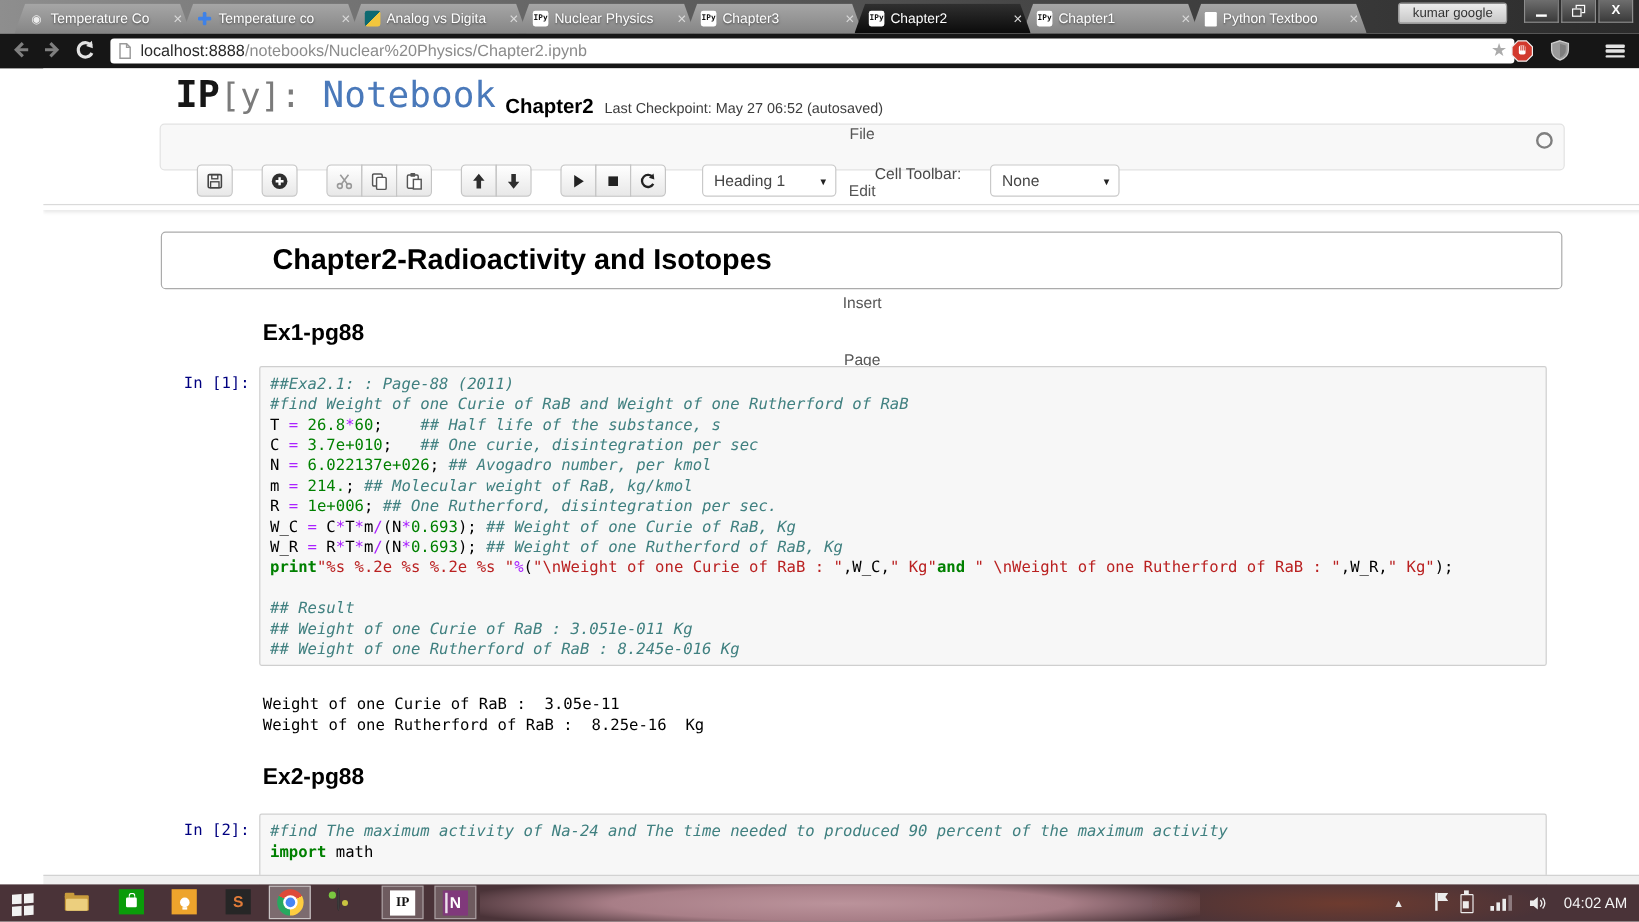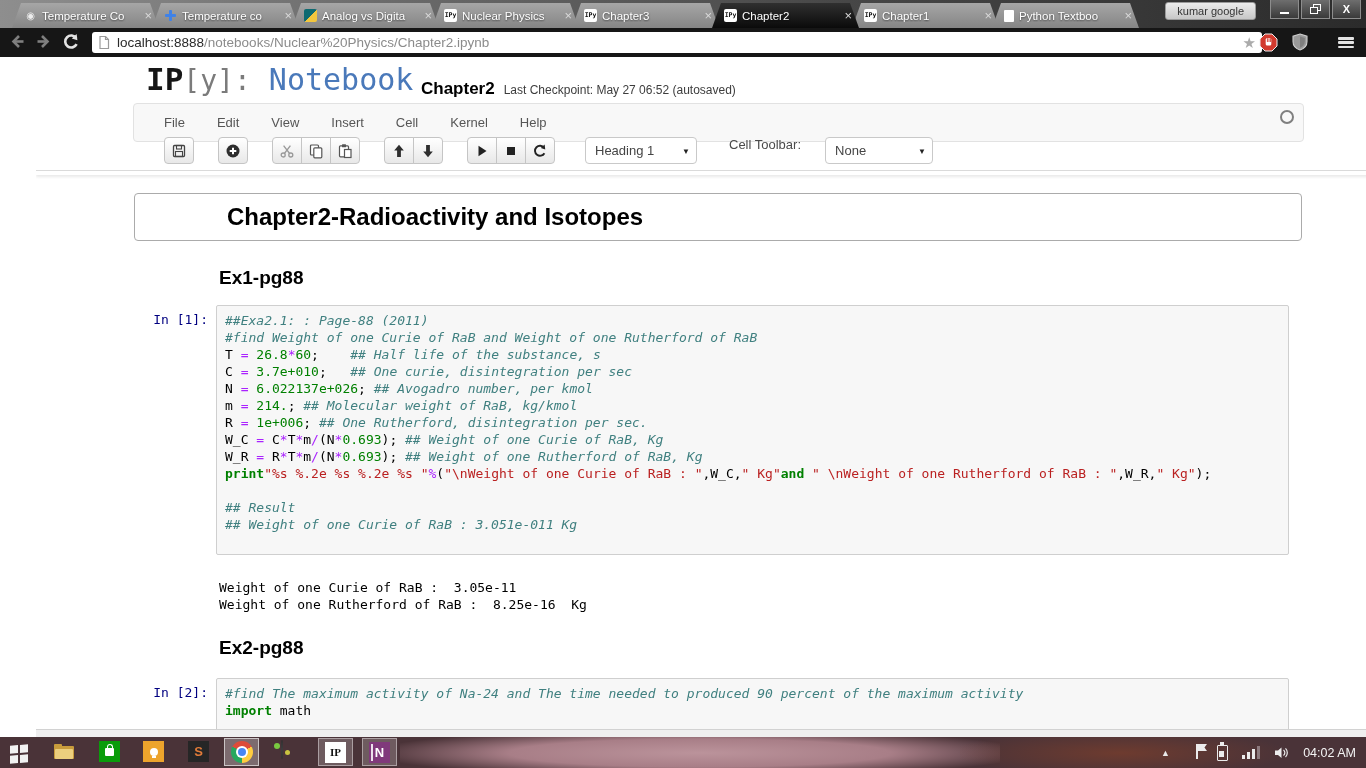--- a/index.html
+++ b/index.html
@@ -53,21 +53,21 @@
   .page{position:absolute;left:0;top:57px;width:1366px;height:680px;background:#fff;overflow:hidden;margin-left:36px;}
   .logo{position:absolute;left:110px;top:4px;font-family:"DejaVu Sans Mono",monospace;white-space:nowrap;}
   .logo-ip{font-size:31px;font-weight:bold;color:#161616;}
   .logo-y{font-size:28px;color:#7b7b7b;}
   .logo-nb{font-size:30px;color:#4a79ba;}
   .titlegrp{position:absolute;left:385px;top:22px;display:flex;align-items:baseline;gap:9px;white-space:nowrap;}
   .nbtitle{font-size:17px;color:#000;font-weight:bold;}
   .checkpoint{font-size:12px;color:#3d3d3d;}
   .menubar{position:absolute;left:97px;top:46px;width:1171px;height:39px;box-sizing:border-box;
     background:#f8f8f8;border:1px solid #e2e2e2;border-radius:4px;display:flex;align-items:center;
-    padding-left:30px;gap:32px;}
+    gap:32px;flex-direction:column;}
   .menu-item{font-size:13px;color:#565656;}
   .kernel-ind{position:absolute;right:9px;top:6px;width:10px;height:10px;border:2px solid #7f7f7f;border-radius:50%;}
   .toolbar{position:absolute;left:128px;top:80px;height:29px;display:flex;gap:24px;}
   .tgroup{display:flex;}
   .tbtn{width:30px;height:27px;box-sizing:border-box;background:linear-gradient(#ffffff,#e8e8e8);
     border:1px solid #c5c5c5;border-radius:4px;display:flex;align-items:center;justify-content:center;}
   .tgroup .tbtn{border-radius:0;margin-left:-1px;}
   .tgroup .tbtn:first-child{border-radius:4px 0 0 4px;margin-left:0;}
   .tgroup .tbtn:last-child{border-radius:0 4px 4px 0;}
   .tselect{height:27px;box-sizing:border-box;border:1px solid #c9c9c9;border-radius:4px;background:#fff;
@@ -281,21 +281,21 @@
     <div class="titlegrp">
       <span class="nbtitle">Chapter2</span>
       <span class="checkpoint">Last Checkpoint: May 27 06:52 (autosaved)</span>
     </div>
 
     <div class="menubar">
       <span class="menu-item">File</span>
       <span class="menu-item">Edit</span>
       <span class="menu-item">View</span>
       <span class="menu-item">Insert</span>
-      <span class="menu-item">Cell</span>
+      <span class="menu-item">Page</span>
       <span class="menu-item">Kernel</span>
       <span class="menu-item">Help</span>
       <span class="kernel-ind"></span>
     </div>
 
     <div class="toolbar">
       <div class="tbtn">
         <svg width="16" height="16">
             <rect x="2.5" y="2.5" width="11" height="11" rx="1" fill="none" stroke="#444" stroke-width="1.3"></rect>
             <rect x="5.5" y="2.5" width="5" height="3.5" fill="none" stroke="#444" stroke-width="1.1"></rect>
@@ -386,20 +386,21 @@
           <div class="code-line"><span class="tok-p">C </span><span class="tok-o">=</span><span class="tok-p"> </span><span class="tok-n">3.7e+010</span><span class="tok-p">;   </span><span class="tok-c">## One curie, disintegration per sec</span></div>
           <div class="code-line"><span class="tok-p">N </span><span class="tok-o">=</span><span class="tok-p"> </span><span class="tok-n">6.022137e+026</span><span class="tok-p">; </span><span class="tok-c">## Avogadro number, per kmol</span></div>
           <div class="code-line"><span class="tok-p">m </span><span class="tok-o">=</span><span class="tok-p"> </span><span class="tok-n">214.</span><span class="tok-p">; </span><span class="tok-c">## Molecular weight of RaB, kg/kmol</span></div>
           <div class="code-line"><span class="tok-p">R </span><span class="tok-o">=</span><span class="tok-p"> </span><span class="tok-n">1e+006</span><span class="tok-p">; </span><span class="tok-c">## One Rutherford, disintegration per sec.</span></div>
           <div class="code-line"><span class="tok-p">W_C </span><span class="tok-o">=</span><span class="tok-p"> C</span><span class="tok-o">*</span><span class="tok-p">T</span><span class="tok-o">*</span><span class="tok-p">m</span><span class="tok-o">/</span><span class="tok-p">(N</span><span class="tok-o">*</span><span class="tok-n">0.693</span><span class="tok-p">); </span><span class="tok-c">## Weight of one Curie of RaB, Kg</span></div>
           <div class="code-line"><span class="tok-p">W_R </span><span class="tok-o">=</span><span class="tok-p"> R</span><span class="tok-o">*</span><span class="tok-p">T</span><span class="tok-o">*</span><span class="tok-p">m</span><span class="tok-o">/</span><span class="tok-p">(N</span><span class="tok-o">*</span><span class="tok-n">0.693</span><span class="tok-p">); </span><span class="tok-c">## Weight of one Rutherford of RaB, Kg</span></div>
           <div class="code-line"><span class="tok-k">print</span><span class="tok-s">"%s %.2e %s %.2e %s "</span><span class="tok-o">%</span><span class="tok-p">(</span><span class="tok-s">"\nWeight of one Curie of RaB : "</span><span class="tok-p">,W_C,</span><span class="tok-s">" Kg"</span><span class="tok-k">and</span><span class="tok-p"> </span><span class="tok-s">" \nWeight of one Rutherford of RaB : "</span><span class="tok-p">,W_R,</span><span class="tok-s">" Kg"</span><span class="tok-p">);</span></div>
           <div class="code-line">&nbsp;</div>
           <div class="code-line"><span class="tok-c">## Result</span></div>
           <div class="code-line"><span class="tok-c">## Weight of one Curie of RaB : 3.051e-011 Kg</span></div>
+          <div class="code-line"><span class="tok-c">## Weight of one Rutherford of RaB : 8.245e-016 Kg</span></div>
         </div>
     </div>
 
     <div class="output-area">
         <div class="output-line">Weight of one Curie of RaB :  3.05e-11</div>
         <div class="output-line">Weight of one Rutherford of RaB :  8.25e-16  Kg</div>
       </div>
 
     <h2 class="h2 h2-2">Ex2-pg88</h2>
 

